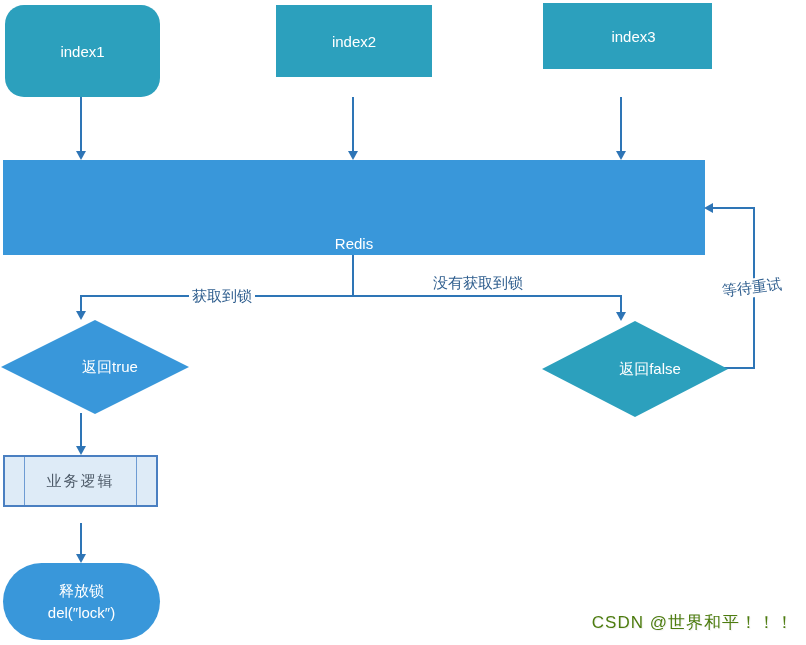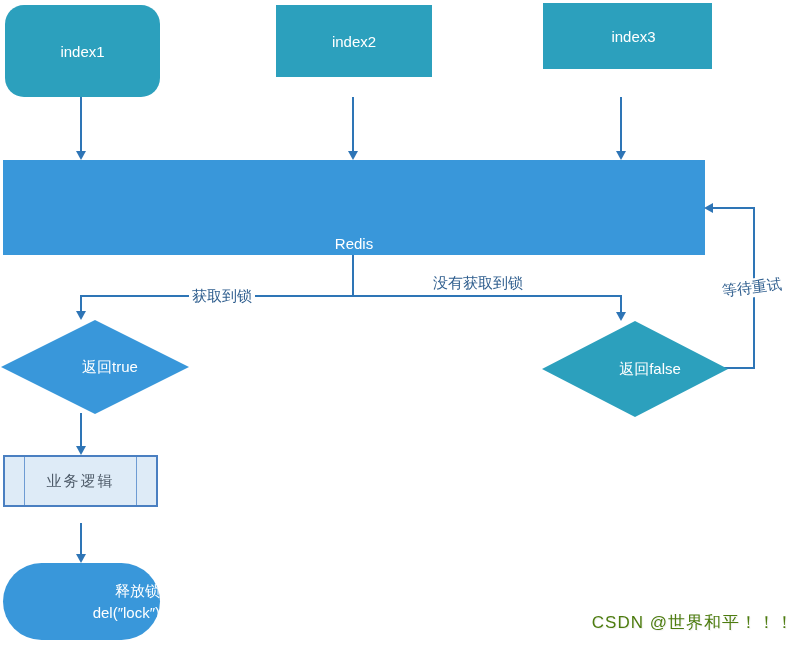--- a/index.html
+++ b/index.html
@@ -30,21 +30,21 @@
   .diamond.blue{background:#3997DA;}
   .diamond.teal{background:#2CA0BD;}
   .predef{
     background:#DEEBF7;border:2px solid #4A7FC1;box-sizing:border-box;
     display:flex;align-items:center;justify-content:center;
     color:#4D5A68;font-size:15px;letter-spacing:2px;
   }
   .predef .side{position:absolute;top:0;bottom:0;width:0;border-left:1.5px solid #6D9BD3;}
   .terminator{
     background:#3997DA;border-radius:40px;color:#ffffff;
-    display:flex;flex-direction:column;align-items:flex-end;justify-content:center;
+    display:flex;flex-direction:column;align-items:center;justify-content:center;
     font-size:15px;line-height:22px;
   }
   
   .line{background:#2E75B6;}
   .arrow-down{
     width:0;height:0;
     border-left:5px solid transparent;border-right:5px solid transparent;
     border-top:9px solid #2E75B6;
   }
   .arrow-left{

